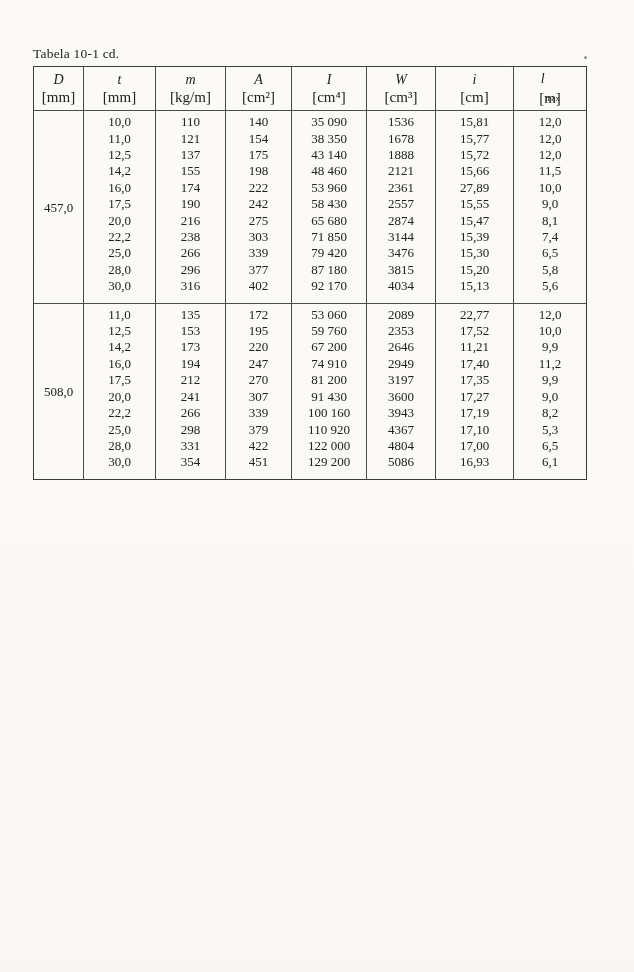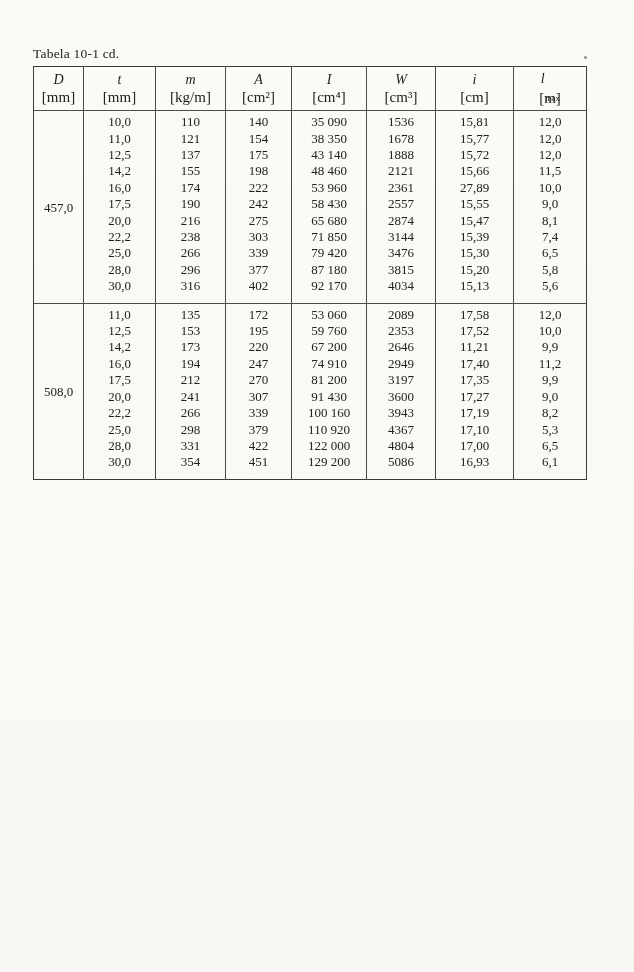--- a/index.html
+++ b/index.html
@@ -195,21 +195,21 @@
         </tr>
       </tbody>
       <tbody class="group group-sep">
         <tr class="row-first">
           <td class="dcell" rowspan="10">508,0</td>
           <td>11,0</td>
           <td>135</td>
           <td>172</td>
           <td>53 060</td>
           <td>2089</td>
-          <td>17,58</td>
+          <td>22,77</td>
           <td>12,0</td>
         </tr>
         <tr class="">
           <td>12,5</td>
           <td>153</td>
           <td>195</td>
           <td>59 760</td>
           <td>2353</td>
           <td>17,52</td>
           <td>10,0</td>

